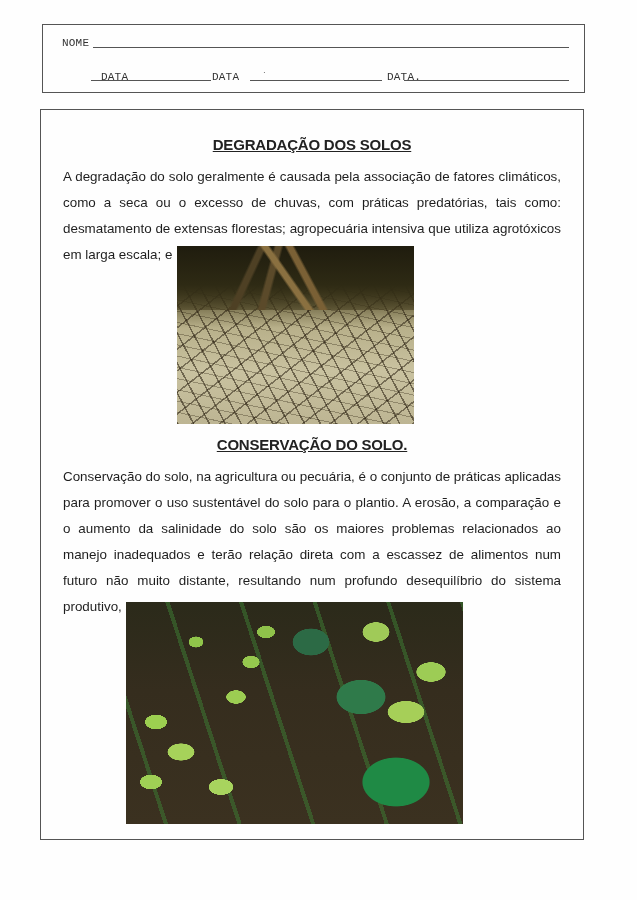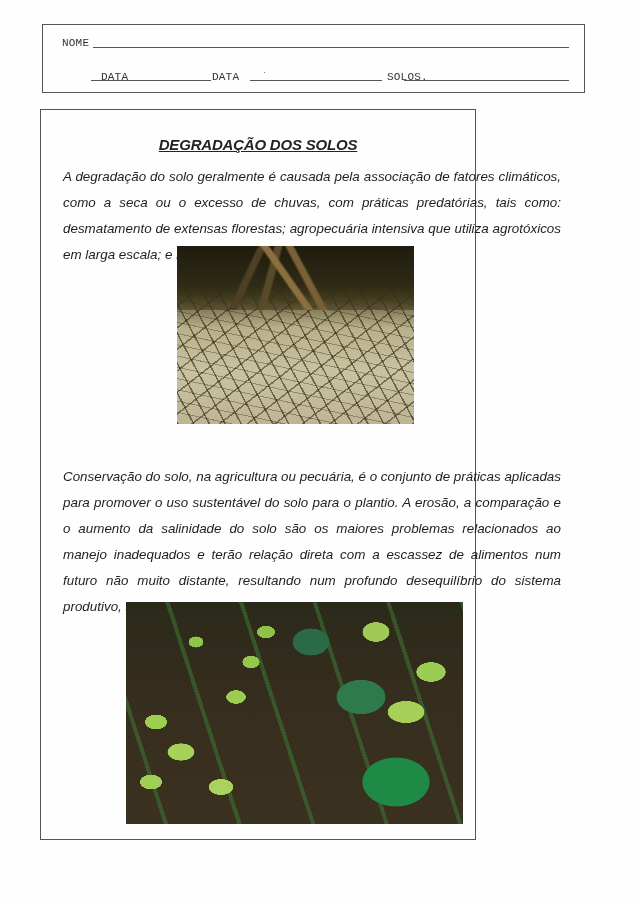--- a/index.html
+++ b/index.html
@@ -16,23 +16,22 @@
     }
     .field-label {
       position: absolute; font-family: Liberation Mono, monospace;
       font-size: 11px; color: #333; letter-spacing: 0.2px;
     }
     .field-line { position: absolute; border-bottom: 1px solid #555; height: 1px; }
     .tick { position: absolute; font-size: 8px; color: #555; }
 
     
     .main-box {
-      position: absolute; left: 40px; top: 109px; width: 436px; height: 731px;
+      position: absolute; left: 40px; top: 109px; width: 544px; height: 731px;
       border: 1.5px solid #555;
-      font-style: italic;
     }
     .section-title {
       position: absolute; left: 0; width: 100%; text-align: center;
       font-family: "Liberation Sans", sans-serif; font-weight: bold;
       font-size: 15px; text-decoration: underline; color: #222;
       letter-spacing: -0.2px;
     }
     .para {
       position: absolute; font-size: 13.4px; line-height: 26px;
       text-align: justify; color: #1e1e1e;
@@ -87,28 +86,29 @@
     <span class="field-label" style="left:19px; top:12px;">NOME</span>
     <div class="field-line" style="left:50px; top:22px; width:476px;"></div>
 
     <span class="field-label" style="left:19px; top:46px;padding-left:39px;">DATA</span>
     <div class="field-line" style="left:48px; top:55px; width:120px;"></div>
 
     <span class="field-label" style="left:169px; top:46px;">DATA</span>
     <span class="tick" style="left:220px; top:43px;">·</span>
     <div class="field-line" style="left:207px; top:55px; width:132px;"></div>
 
-    <span class="field-label" style="left:344px; top:46px;">SOLOS.</span>
+    <span class="field-label" style="left:344px; top:46px;">DATA.</span>
     <div class="field-line" style="left:361px; top:55px; width:165px;"></div>
   </div>
 
   <div class="main-box">
     <h2 class="section-title" style="top:26px;">DEGRADAÇÃO DOS SOLOS</h2>
     <p class="para" style="left:22px; top:54px; width:498px;">A degradação do solo geralmente é causada pela associação de fatores climáticos, como a seca ou o excesso de chuvas, com práticas predatórias, tais como: desmatamento de extensas florestas; agropecuária intensiva que utiliza agrotóxicos em larga escala; e mineração em grandes áreas.</p>
     <div class="img dry-soil">
       <div class="trees"></div>
     </div>
 
+    <h2 class="section-title" style="top:326px;">CONSERVAÇÃO DO SOLO.</h2>
     <p class="para" style="left:22px; top:354px; width:498px;"> Conservação do solo, na agricultura ou pecuária, é o conjunto de práticas aplicadas para promover o uso sustentável do solo para o plantio. A erosão, a comparação e o aumento da salinidade do solo são os maiores problemas relacionados ao manejo inadequados e terão relação direta com a escassez de alimentos num futuro não muito distante, resultando num profundo desequilíbrio do sistema produtivo, se praticas correta não forem adotadas.</p>
     <div class="img farm"></div>
   </div>
 
 </div>
 
 </body></html>

